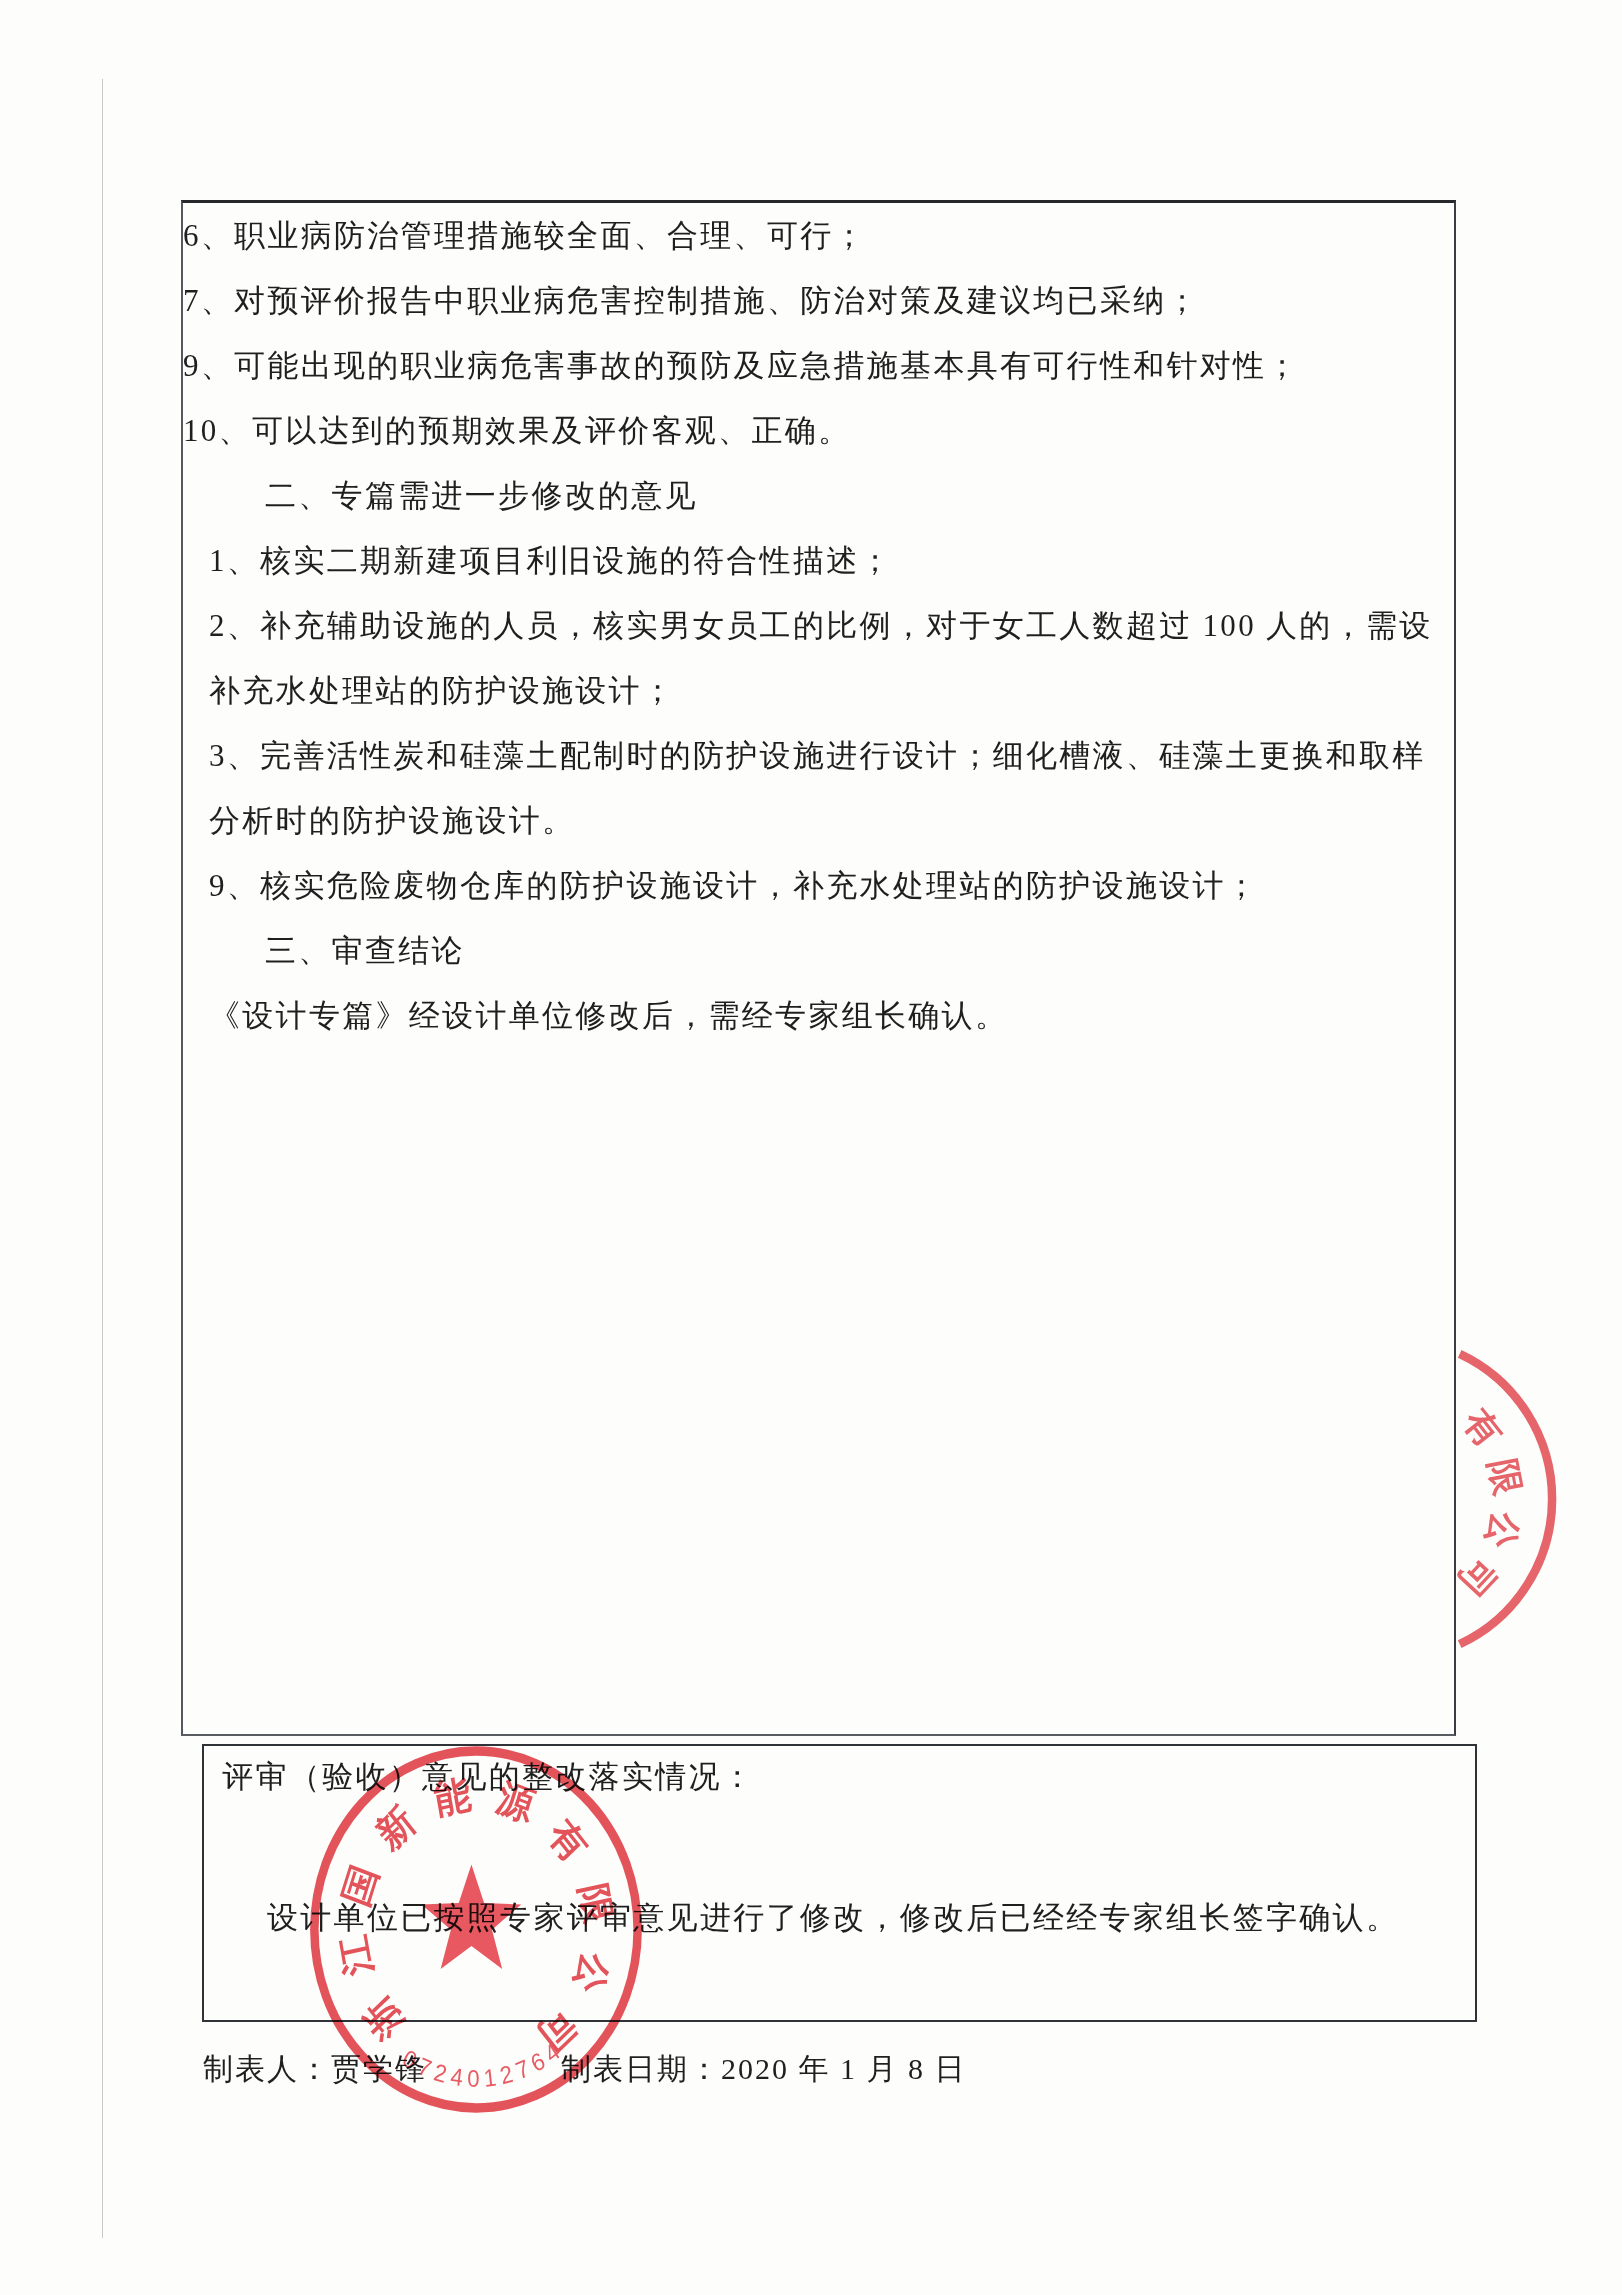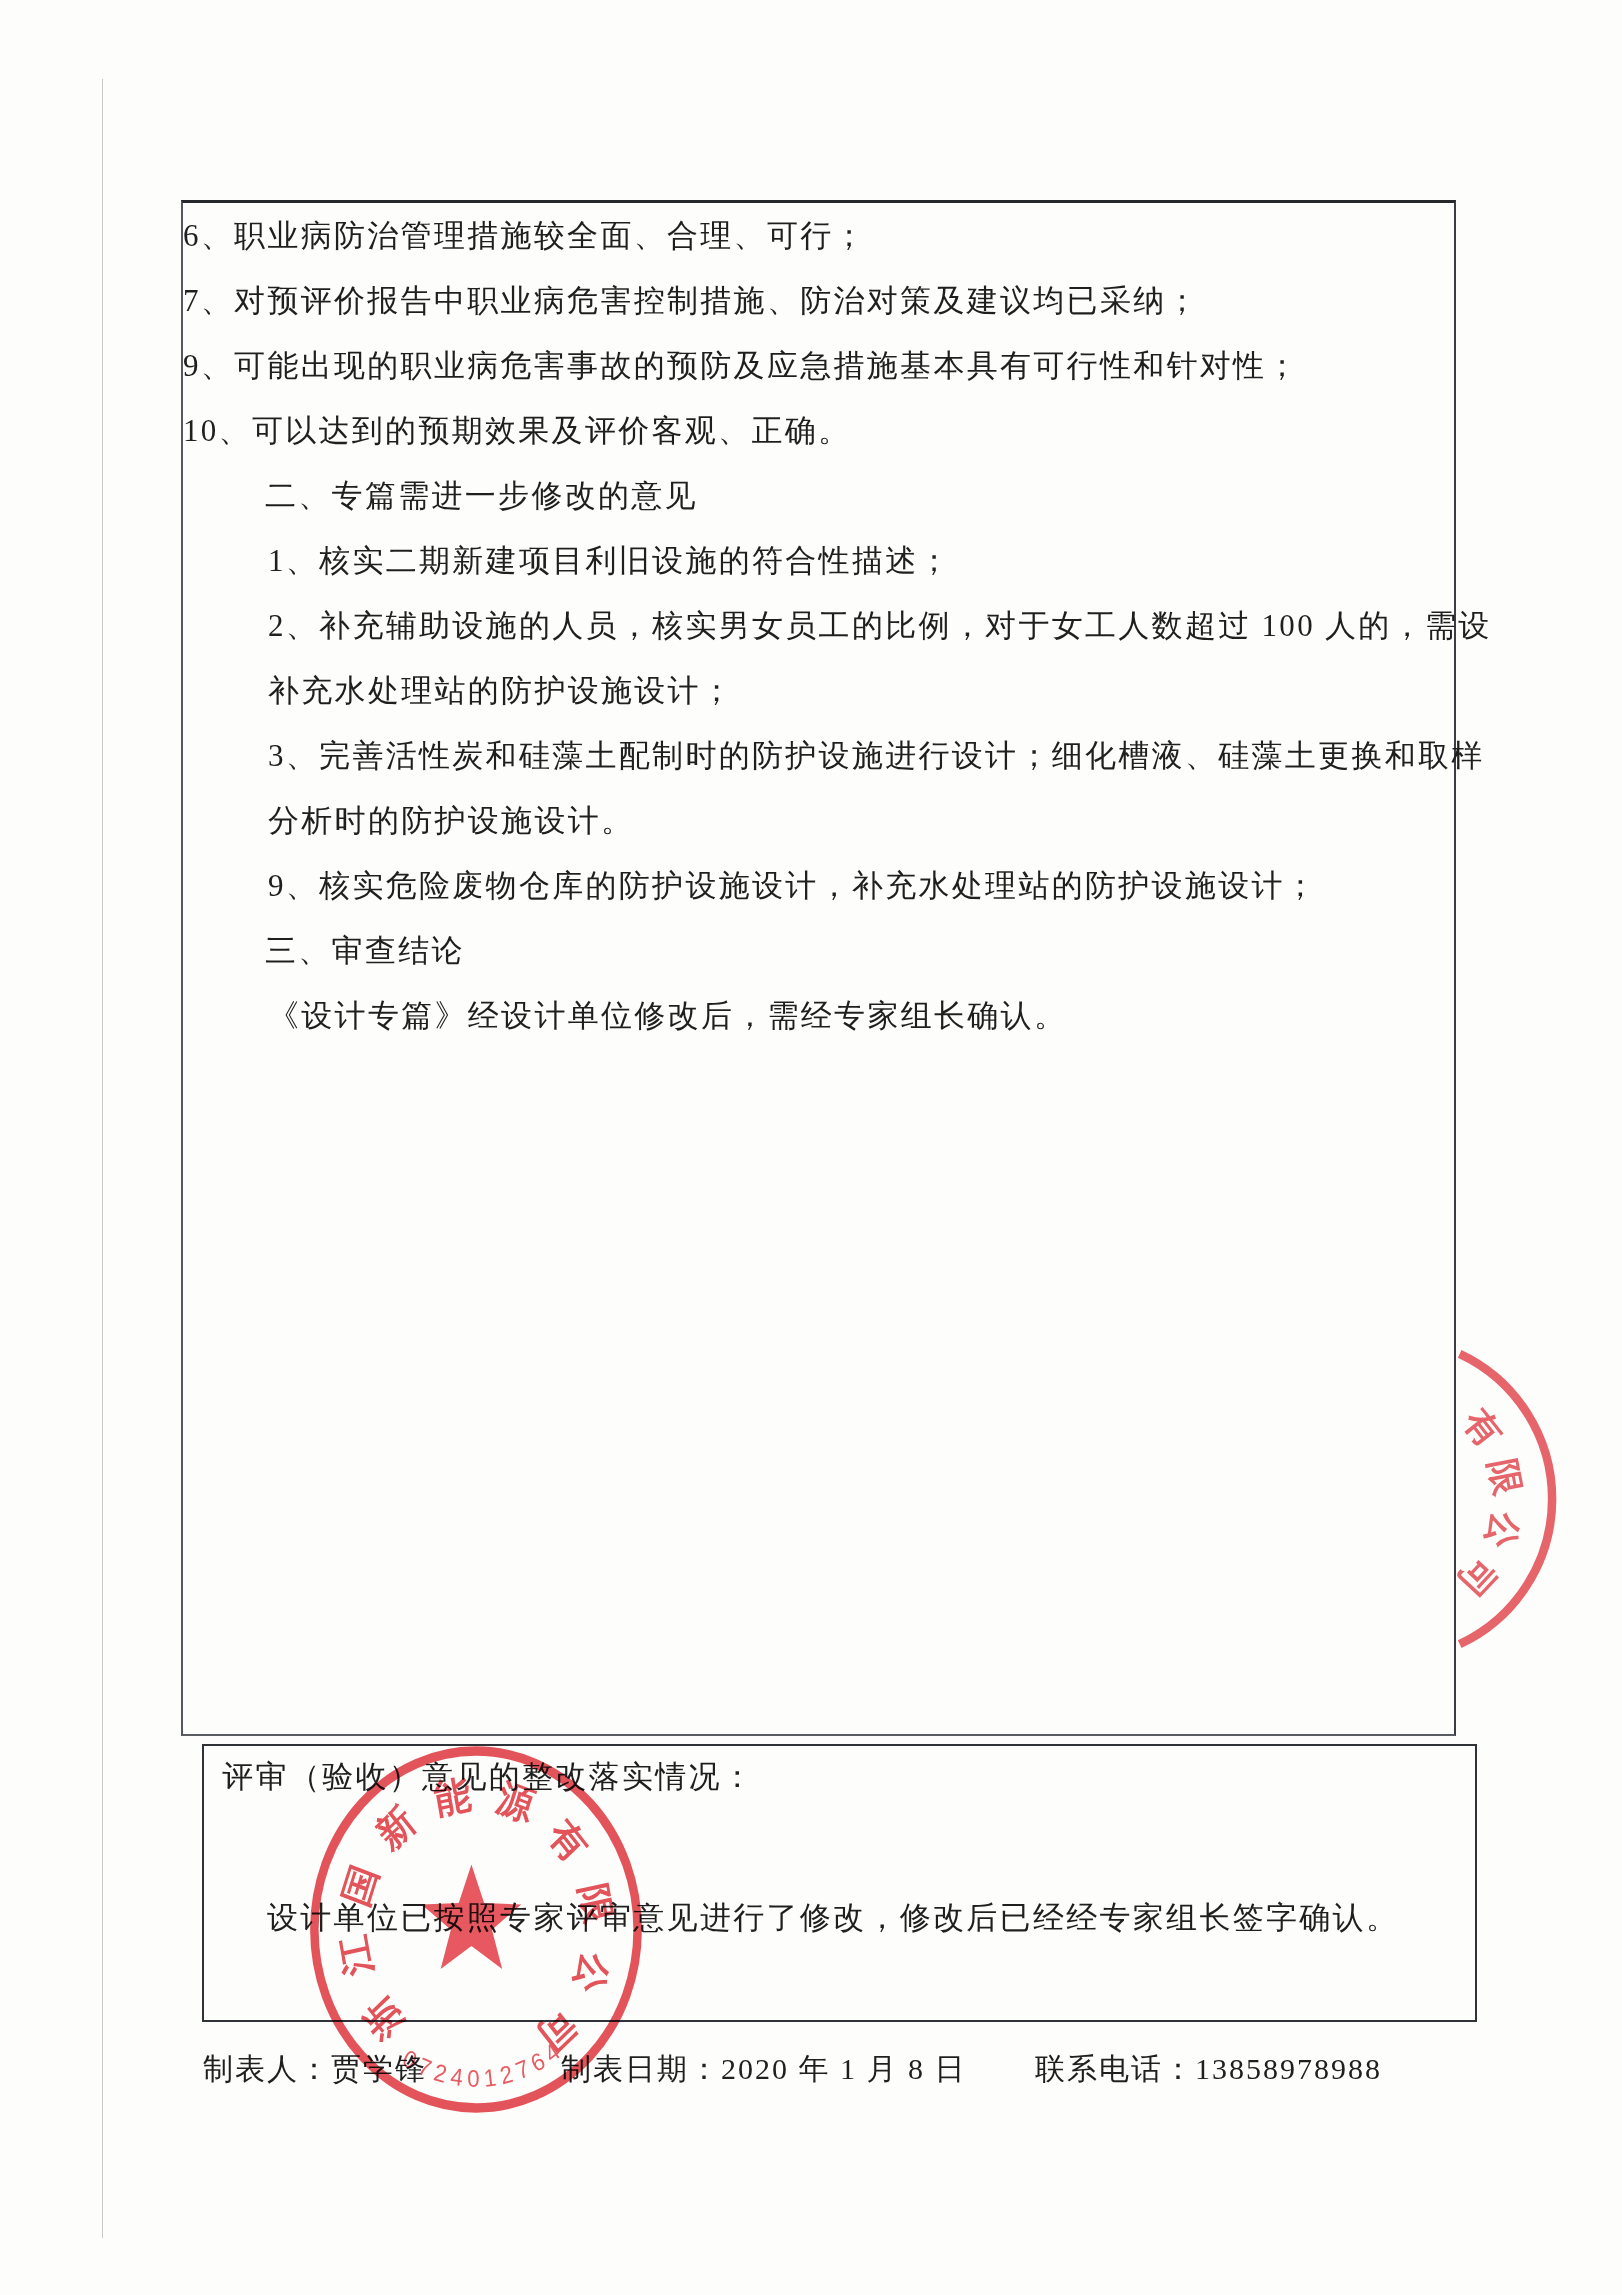--- a/index.html
+++ b/index.html
@@ -34,21 +34,21 @@
   .line{
     white-space:nowrap;
     font-size:31px;
     letter-spacing:2.3px;
     line-height:65px;
     height:65px;
     overflow:visible;
   }
   .L1{}
   .L2{padding-left:82px;}
-  .L3{padding-left:85px;}
+  .L3{padding-left:26px;}
   .box2 .t{padding-left:18.3px;line-height:59px;height:59px;margin-top:1.3px;}
   .box2 .b{padding-left:63px;line-height:59px;height:59px;margin-top:82px;}
   .footer-item{
     position:absolute;
     font-size:30px;
     letter-spacing:2px;
     line-height:46px;
     white-space:nowrap;
   }
   .f-preparer{left:203px;top:2046px;}
@@ -88,21 +88,20 @@
     <div class="line L3">《设计专篇》经设计单位修改后，需经专家组长确认。</div>
   </div>
 
   <div class="box box2">
     <div class="line t">评审（验收）意见的整改落实情况：</div>
     <div class="line b">设计单位已按照专家评审意见进行了修改，修改后已经经专家组长签字确认。</div>
   </div>
 
   <div class="footer-item f-preparer">制表人：贾学锋</div>
   <div class="footer-item f-date">制表日期：2020 年 1 月 8 日</div>
-  <div class="footer-item f-phone">联系电话：13858978988</div>
 
   <svg class="stamp stampA" width="356" height="393" viewBox="0 0 544 544" preserveAspectRatio="none">
     <circle cx="272" cy="272" r="247" fill="none" stroke="#e23a42" stroke-width="13"></circle>
     <polygon fill="#e64049" transform="translate(265,262)" points="0,-80 19.4,-26.7 76.1,-24.7 31.4,10.2 47,64.7 0,33 -47,64.7 -31.4,10.2 -76.1,-24.7 -19.4,-26.7"></polygon>
     <g fill="#e23a42" font-size="55" text-anchor="middle">
       <text class="seal-char" x="130.9" y="394.7" transform="rotate(-131,130.9,394.7)" dominant-baseline="central">浙</text>
       <text class="seal-char" x="88.4" y="307.7" transform="rotate(-101,88.4,307.7)" dominant-baseline="central">江</text>
       <text class="seal-char" x="95.2" y="211.1" transform="rotate(-71,95.2,211.1)" dominant-baseline="central">国</text>
       <text class="seal-char" x="149.3" y="130.9" transform="rotate(-41,149.3,130.9)" dominant-baseline="central">新</text>
       <text class="seal-char" x="236.3" y="88.4" transform="rotate(-11,236.3,88.4)" dominant-baseline="central">能</text>

